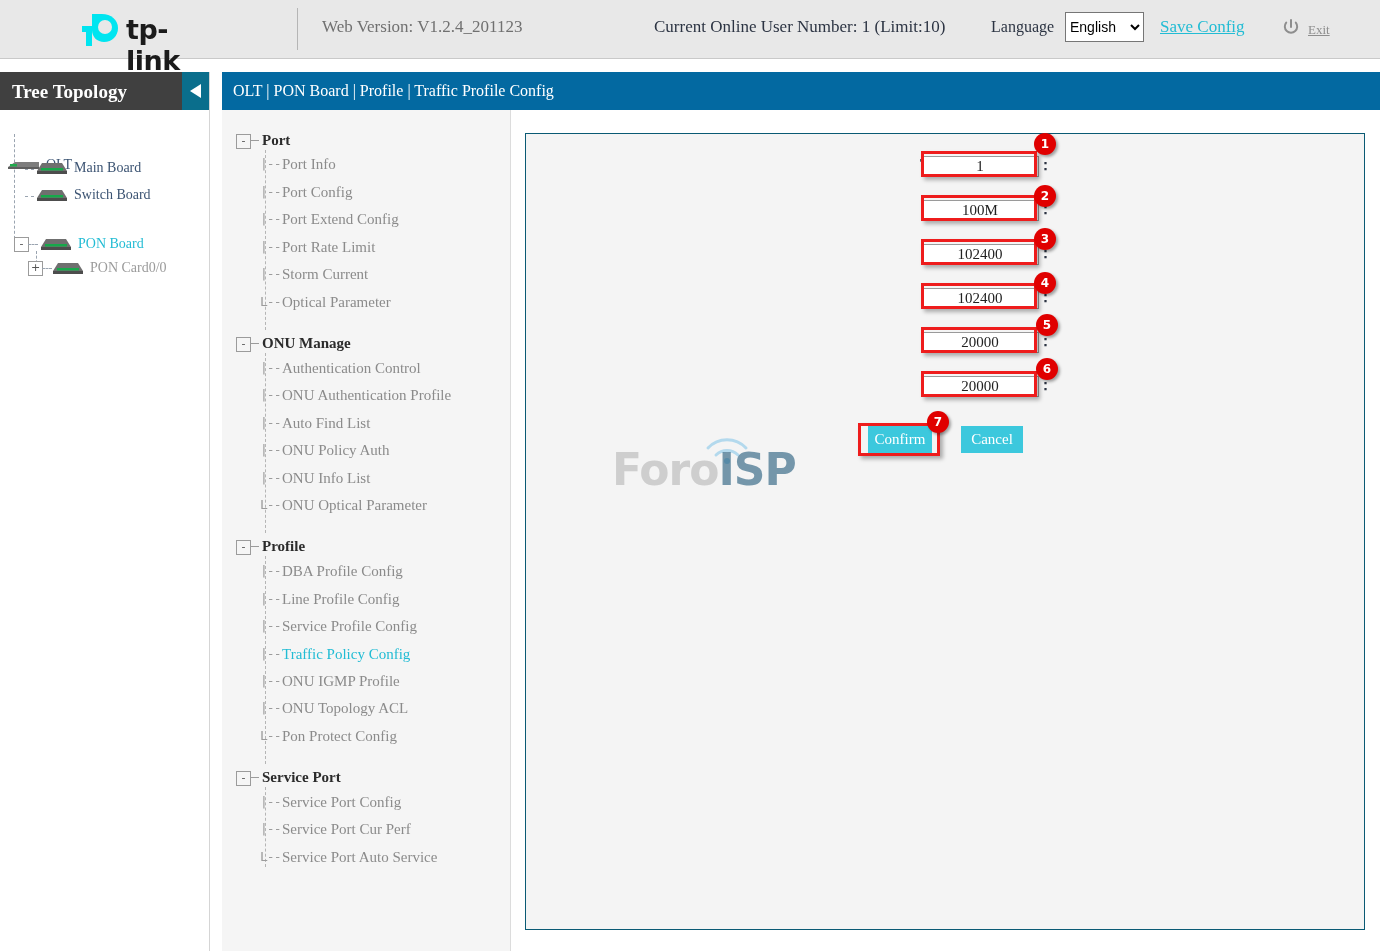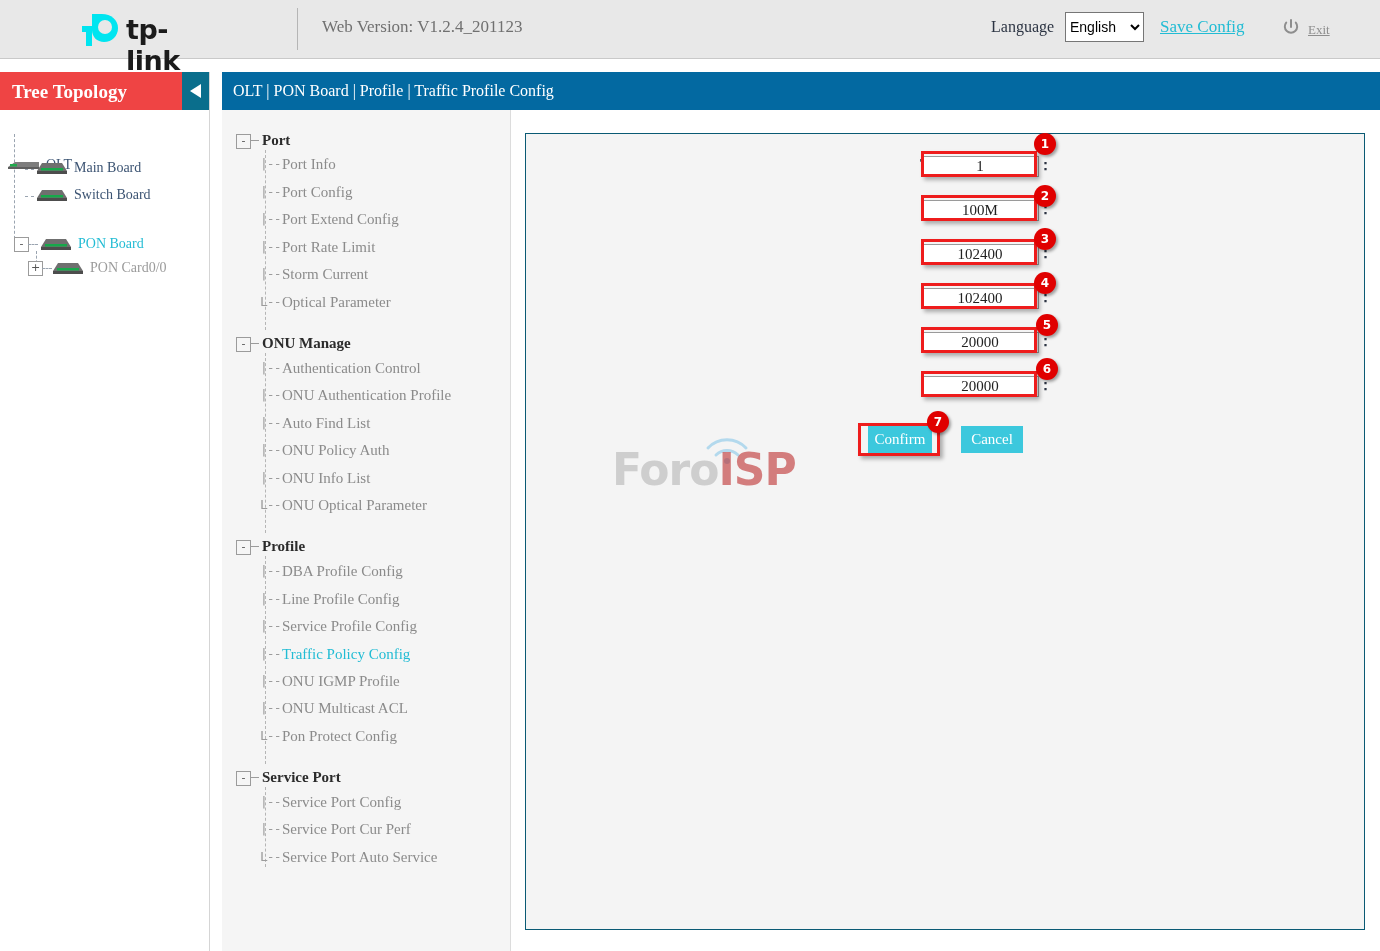--- a/index.html
+++ b/index.html
@@ -59,21 +59,21 @@
     font-size: 13px; color: #8e8e8e; text-decoration: underline; cursor: pointer;
   }
 
   
   #tree-panel {
     position: absolute; left: 0; top: 72px; width: 210px; height: 879px;
     background: #ffffff;
   }
   #tree-header {
     position: absolute; left: 0; top: 0; width: 210px; height: 38px;
-    background: #ef4444;
+    background: #404040;
   }
   #tree-title {
     position: absolute; left: 12px; top: 9px;
     font-size: 19px; font-weight: 700; color: #ffffff;
     font-family: "Liberation Serif", serif;
   }
   #tree-collapse {
     position: absolute; right: 0; top: 0; width: 28px; height: 38px;
     background: #0a6e8c; cursor: pointer;
   }
@@ -171,21 +171,21 @@
   #watermark {
     position: absolute; left: 86px; top: 310px;
     width: 170px; height: 60px;
     font-family: "DejaVu Sans", sans-serif;
     font-size: 44px; font-weight: 700;
     letter-spacing: -1px;
     color: #b0b0b0;
     opacity: 0.55;
     user-select: none;
   }
-  #watermark .isp { color: #b91c1c; }
+  #watermark .isp { color: #0c4a6e; }
   #wm-wifi { position: absolute; left: 178px; top: 300px; opacity: .55; }
 
   .frow { position: absolute; left: 0; width: 840px; height: 30px; }
   .flabel {
     position: absolute; left: 155px; width: 350px;
     text-align: right;
     font-size: 15px; font-weight: 700; color: #2c3443;
     font-family: "Liberation Serif", serif;
   }
   .fcolon {
@@ -240,20 +240,21 @@
   <div id="logo-wrap">
     <svg id="logo-mark" width="44" height="36" viewBox="0 0 44 36">
       <path d="M24 2 C33 2 40 8 40 16 C40 24 34 30 26 30 C19 30 14 25 14 18 L14 2 Z" fill="#00e5f0"></path>
       <path d="M4 14 L14 14 L14 34 L8 34 L8 20 L4 20 Z" fill="#00e5f0"></path>
       <circle cx="27" cy="15" r="7" fill="#e8e8e8"></circle>
     </svg>
     <div id="logo-text">tp-link</div>
   </div>
   <div id="header-divider"></div>
   <div id="web-version">Web Version: V1.2.4_201123</div>
+  <div id="online-users">Current Online User Number: 1 (Limit:10)</div>
   <div id="language-label">Language</div>
   <select id="language-select"><option value="English">English</option><option value="中文">中文</option></select>
   <div id="save-config">Save Config</div>
   <svg id="power-icon" width="18" height="18" viewBox="0 0 18 18">
     <path d="M9 2 L9 9" stroke="#8e8e8e" stroke-width="2" fill="none" stroke-linecap="round"></path>
     <path d="M4.2 4.6 A6.2 6.2 0 1 0 13.8 4.6" stroke="#8e8e8e" stroke-width="2" fill="none" stroke-linecap="round"></path>
   </svg>
   <div id="exit-link">Exit</div>
 </div>
 
@@ -412,21 +413,21 @@
   <div class="navitem" style="left:38px; top:536px;">
     <span class="dashes">|--</span>
     <span class="ilabel sel">Traffic Policy Config</span>
   </div>
   <div class="navitem" style="left:38px; top:563px;">
     <span class="dashes">|--</span>
     <span class="ilabel">ONU IGMP Profile</span>
   </div>
   <div class="navitem" style="left:38px; top:590px;">
     <span class="dashes">|--</span>
-    <span class="ilabel">ONU Multicast ACL</span>
+    <span class="ilabel">ONU Topology ACL</span>
   </div>
   <div class="navitem" style="left:38px; top:618px;">
     <span class="dashes">L--</span>
     <span class="ilabel">Pon Protect Config</span>
   </div>
 
   <div class="navgrp" style="left:14px; top:659px;">
     <div class="gbox">-</div>
     <div class="gdash"></div>
     <div class="glabel">Service Port</div>

